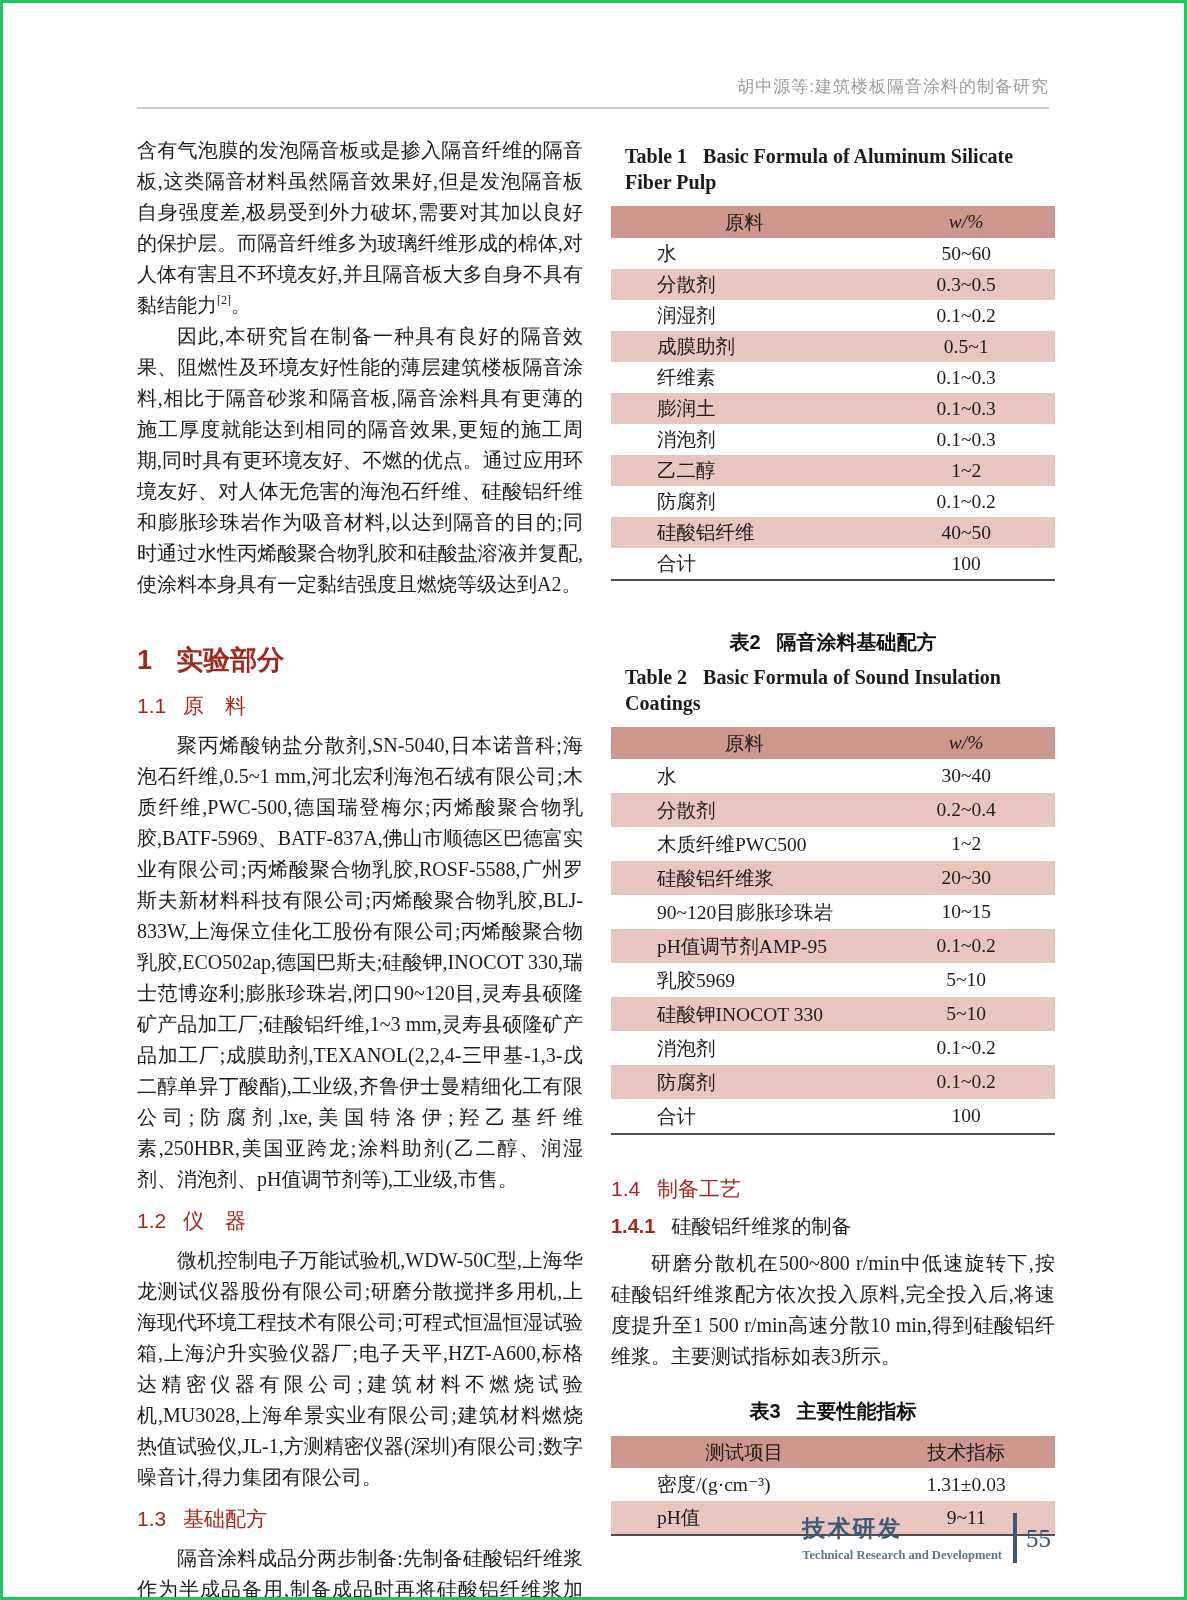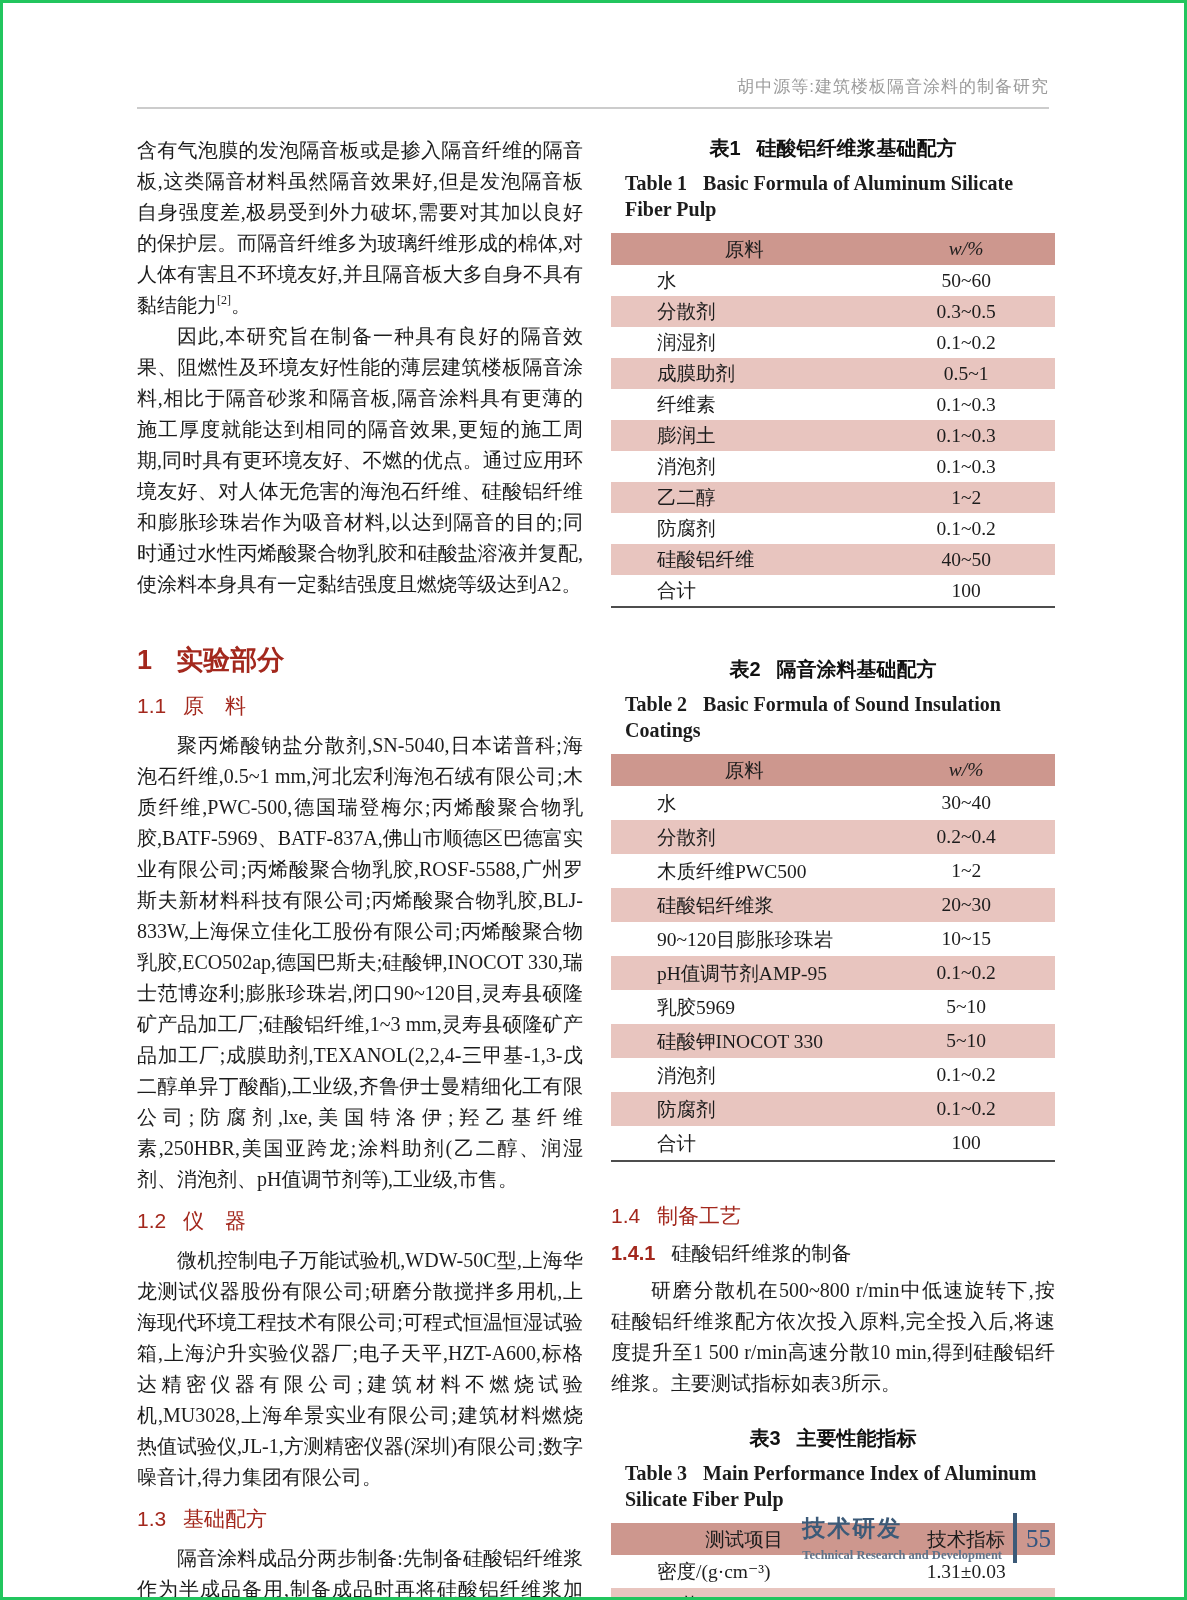--- a/index.html
+++ b/index.html
@@ -92,21 +92,20 @@
         <h3 class="subsec"><span class="num">1.2</span><span>仪　器</span></h3>
         <p class="body">微机控制电子万能试验机,WDW-50C型,上海华龙测试仪器股份有限公司;研磨分散搅拌多用机,上海现代环境工程技术有限公司;可程式恒温恒湿试验箱,上海沪升实验仪器厂;电子天平,HZT-A600,标格达精密仪器有限公司;建筑材料不燃烧试验机,MU3028,上海牟景实业有限公司;建筑材料燃烧热值试验仪,JL-1,方测精密仪器(深圳)有限公司;数字噪音计,得力集团有限公司。</p>
 
         <h3 class="subsec"><span class="num">1.3</span><span>基础配方</span></h3>
         <p class="body">隔音涂料成品分两步制备:先制备硅酸铝纤维浆作为半成品备用,制备成品时再将硅酸铝纤维浆加入。基础配方见表1、表2。</p>
       </div>
 
       <div class="col-right">
 
         <section>
-          <div class="cap-cn"><span class="cap-label">表1</span><span>硅酸铝纤维浆基础配方</span></div>
           <div class="cap-en"><span class="cap-label">Table 1</span><span>Basic Formula of Aluminum Silicate Fiber Pulp</span></div>
           <table class="data-table t1">
             <thead>
               <tr>
                 <th class="c1">原料</th>
                 <th class="c2 wpct">w/%</th>
               </tr>
             </thead>
             <tbody>
               <tr>
@@ -221,21 +220,20 @@
         <div class="gap-s14"></div>
 
         <h3 class="subsec" style="margin-top:0;"><span class="num">1.4</span><span>制备工艺</span></h3>
         <h4 class="subsubsec"><span class="num">1.4.1</span><span>硅酸铝纤维浆的制备</span></h4>
         <p class="body">研磨分散机在500~800 r/min中低速旋转下,按硅酸铝纤维浆配方依次投入原料,完全投入后,将速度提升至1 500 r/min高速分散10 min,得到硅酸铝纤维浆。主要测试指标如表3所示。</p>
 
         <div class="gap-t3"></div>
 
         <section>
           <div class="cap-cn"><span class="cap-label">表3</span><span>主要性能指标</span></div>
-          <div class="cap-en"><span class="cap-label">Table 3</span><span>Main Performance Index of Aluminum Silicate Fiber Pulp</span></div>
           <table class="data-table t3">
             <thead>
               <tr>
                 <th class="c1">测试项目</th>
                 <th class="c2">技术指标</th>
               </tr>
             </thead>
             <tbody>
               <tr>
                   <td class="name">密度/(g·cm⁻³)</td>

